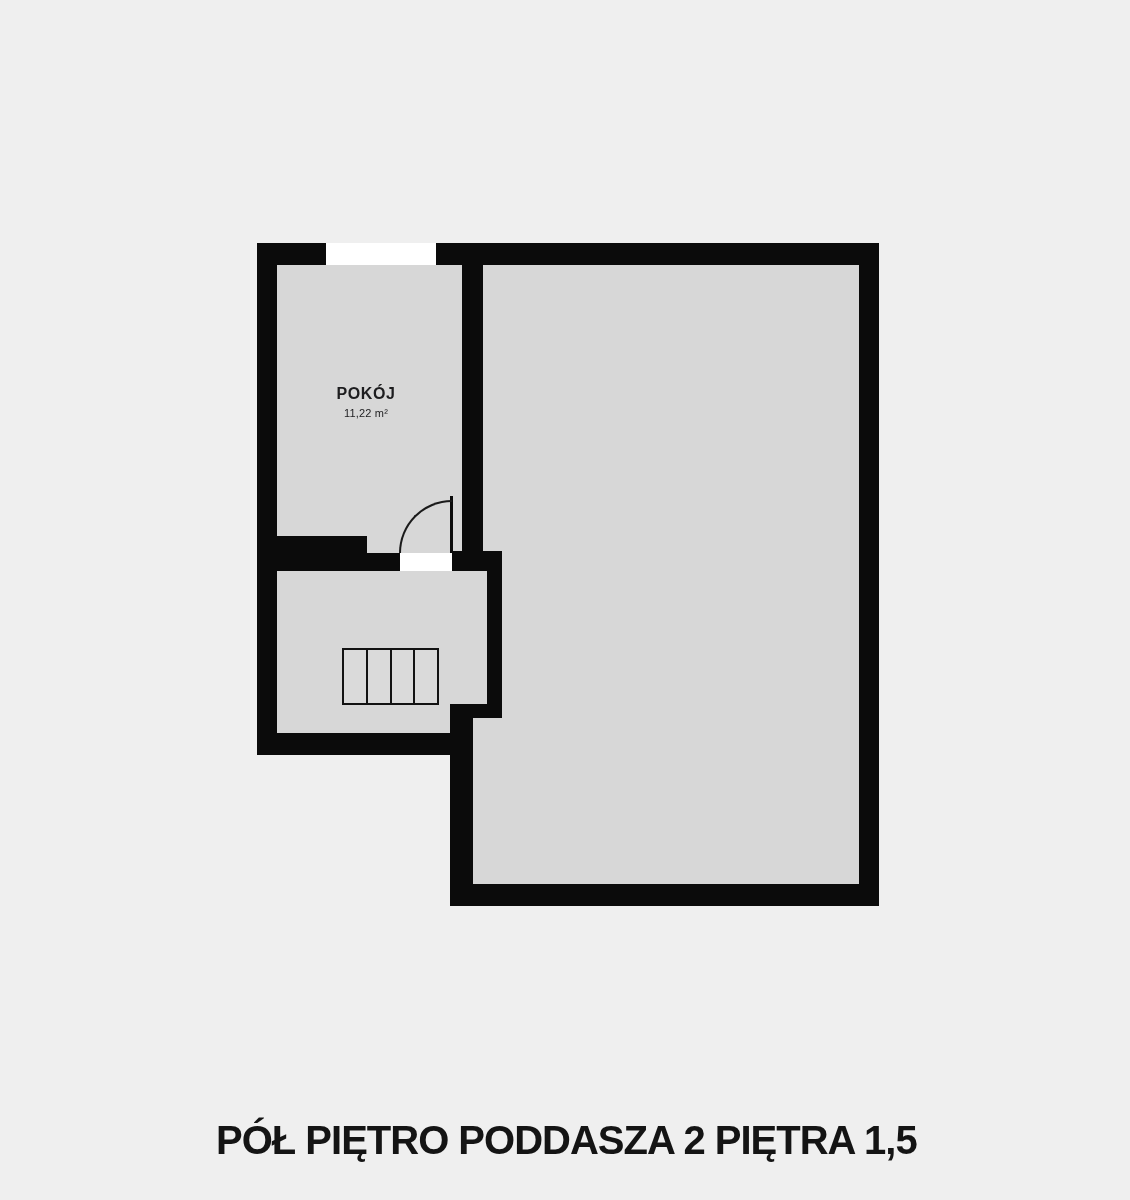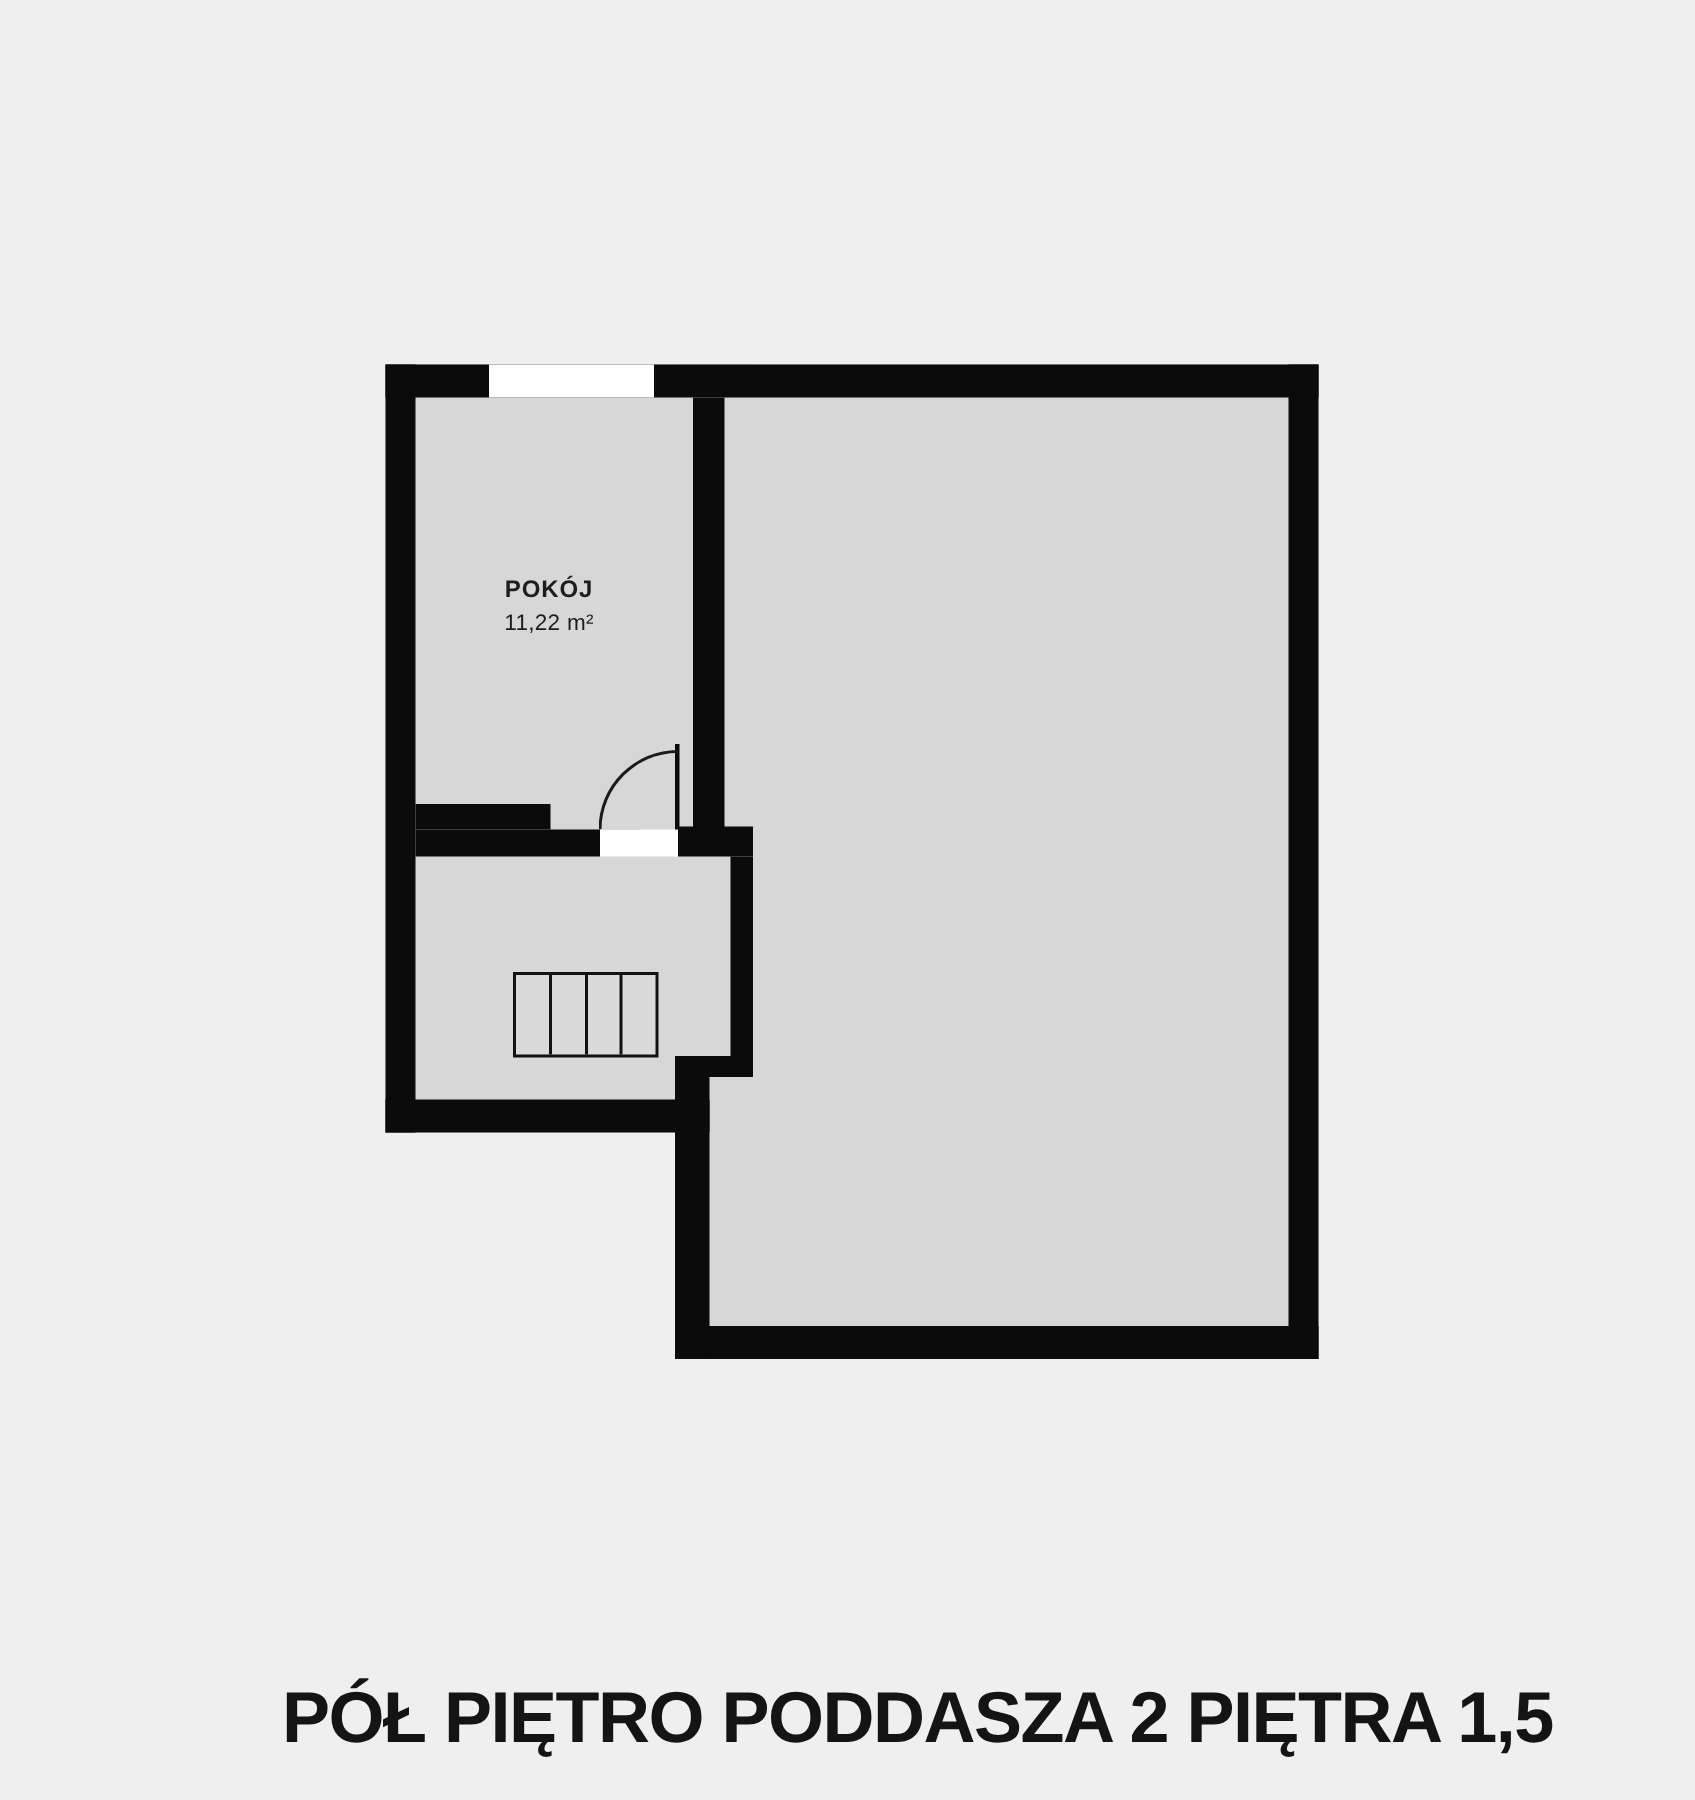--- a/index.html
+++ b/index.html
@@ -35,25 +35,25 @@
   .stair-step:last-child { border-right: none; }
   .room-label {
     position: absolute; left: 281px; top: 369px; width: 170px;
     text-align: center; z-index: 6;
     color: var(--label, #1d1d1f);
   }
   .room-name {
     font-size: 16px; font-weight: 700; letter-spacing: 0.6px;
   }
   .room-area {
-    font-size: 15px; font-weight: 500; margin-top: 4px; letter-spacing: 0.2px; text-align: center;
+    font-size: 11px; font-weight: 500; margin-top: 4px; letter-spacing: 0.2px; text-align: center;
   }
   .caption {
-    position: absolute; left: 188px; top: 1102px;
-    font-size: 48px; font-weight: 700; letter-spacing: -1px;
+    position: absolute; left: 216px; top: 1102px;
+    font-size: 40px; font-weight: 700; letter-spacing: -1px;
     white-space: nowrap;
     color: var(--caption, #141414);
     z-index: 6;
   }
 </style>
 </head>
 <body>
 
 <div class="canvas">
   <div class="plan">

